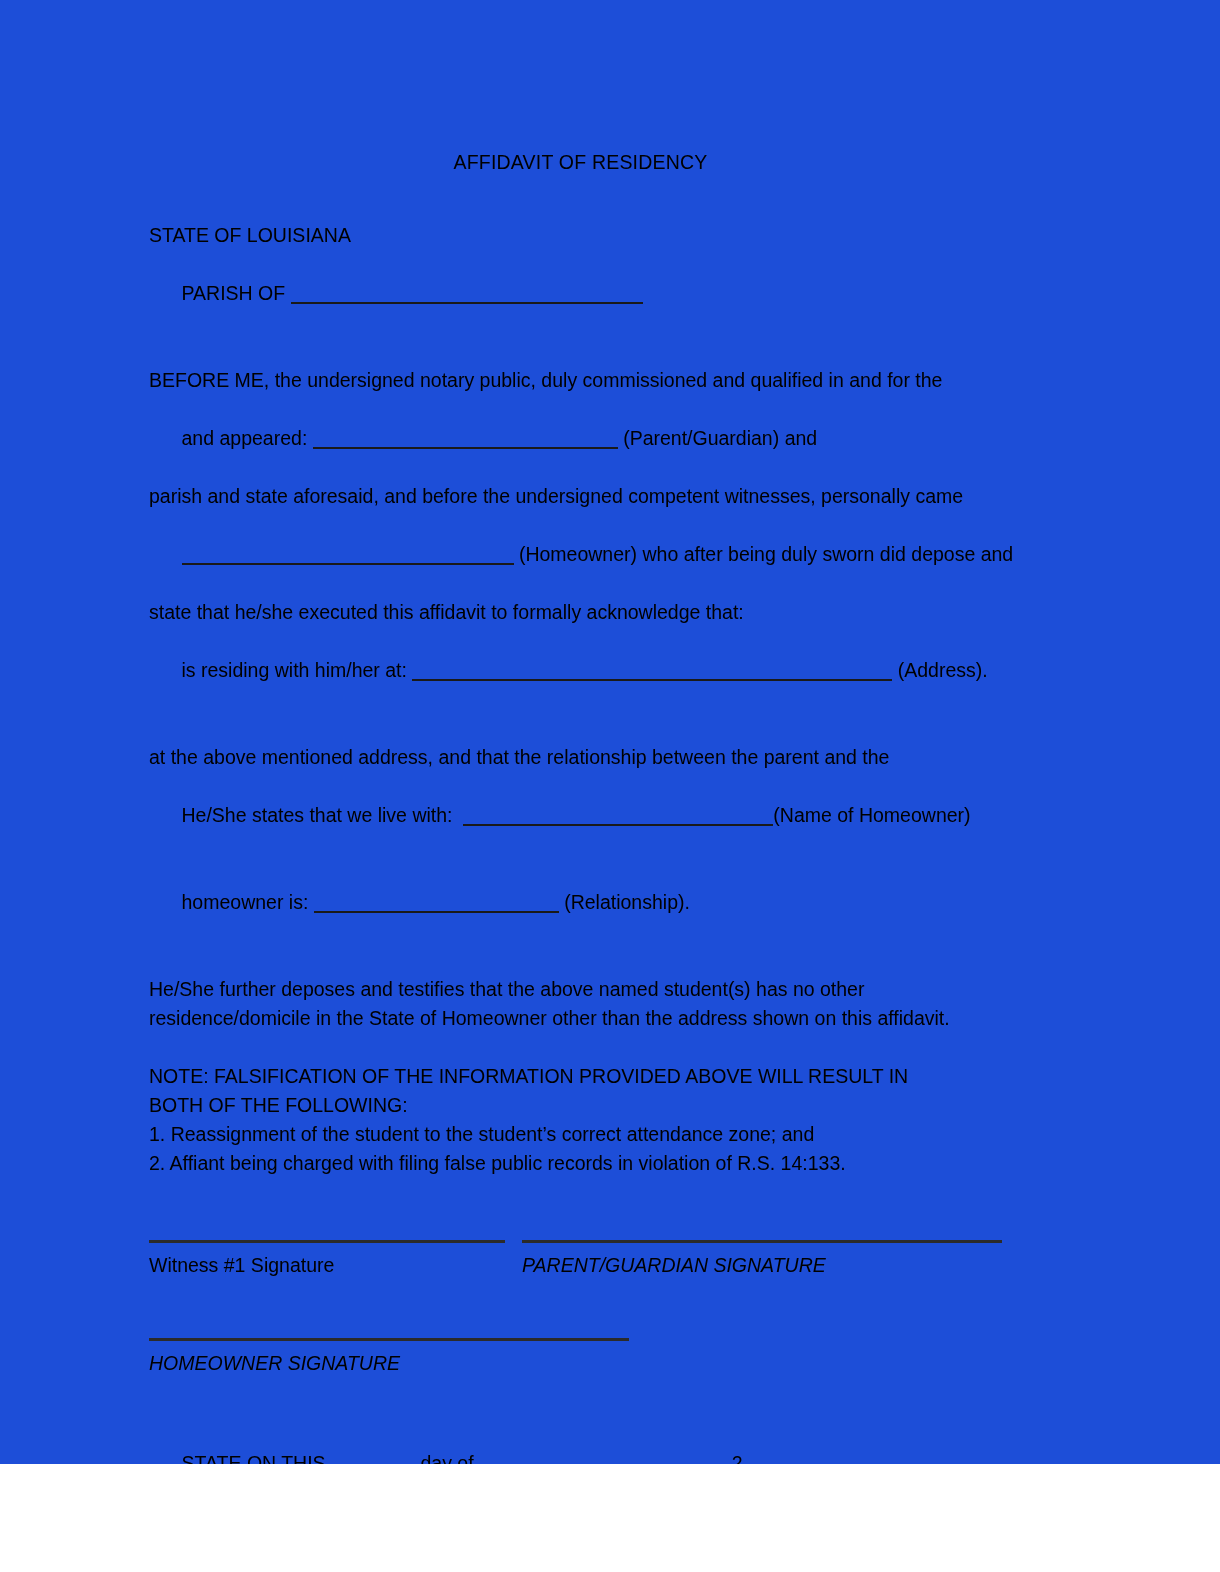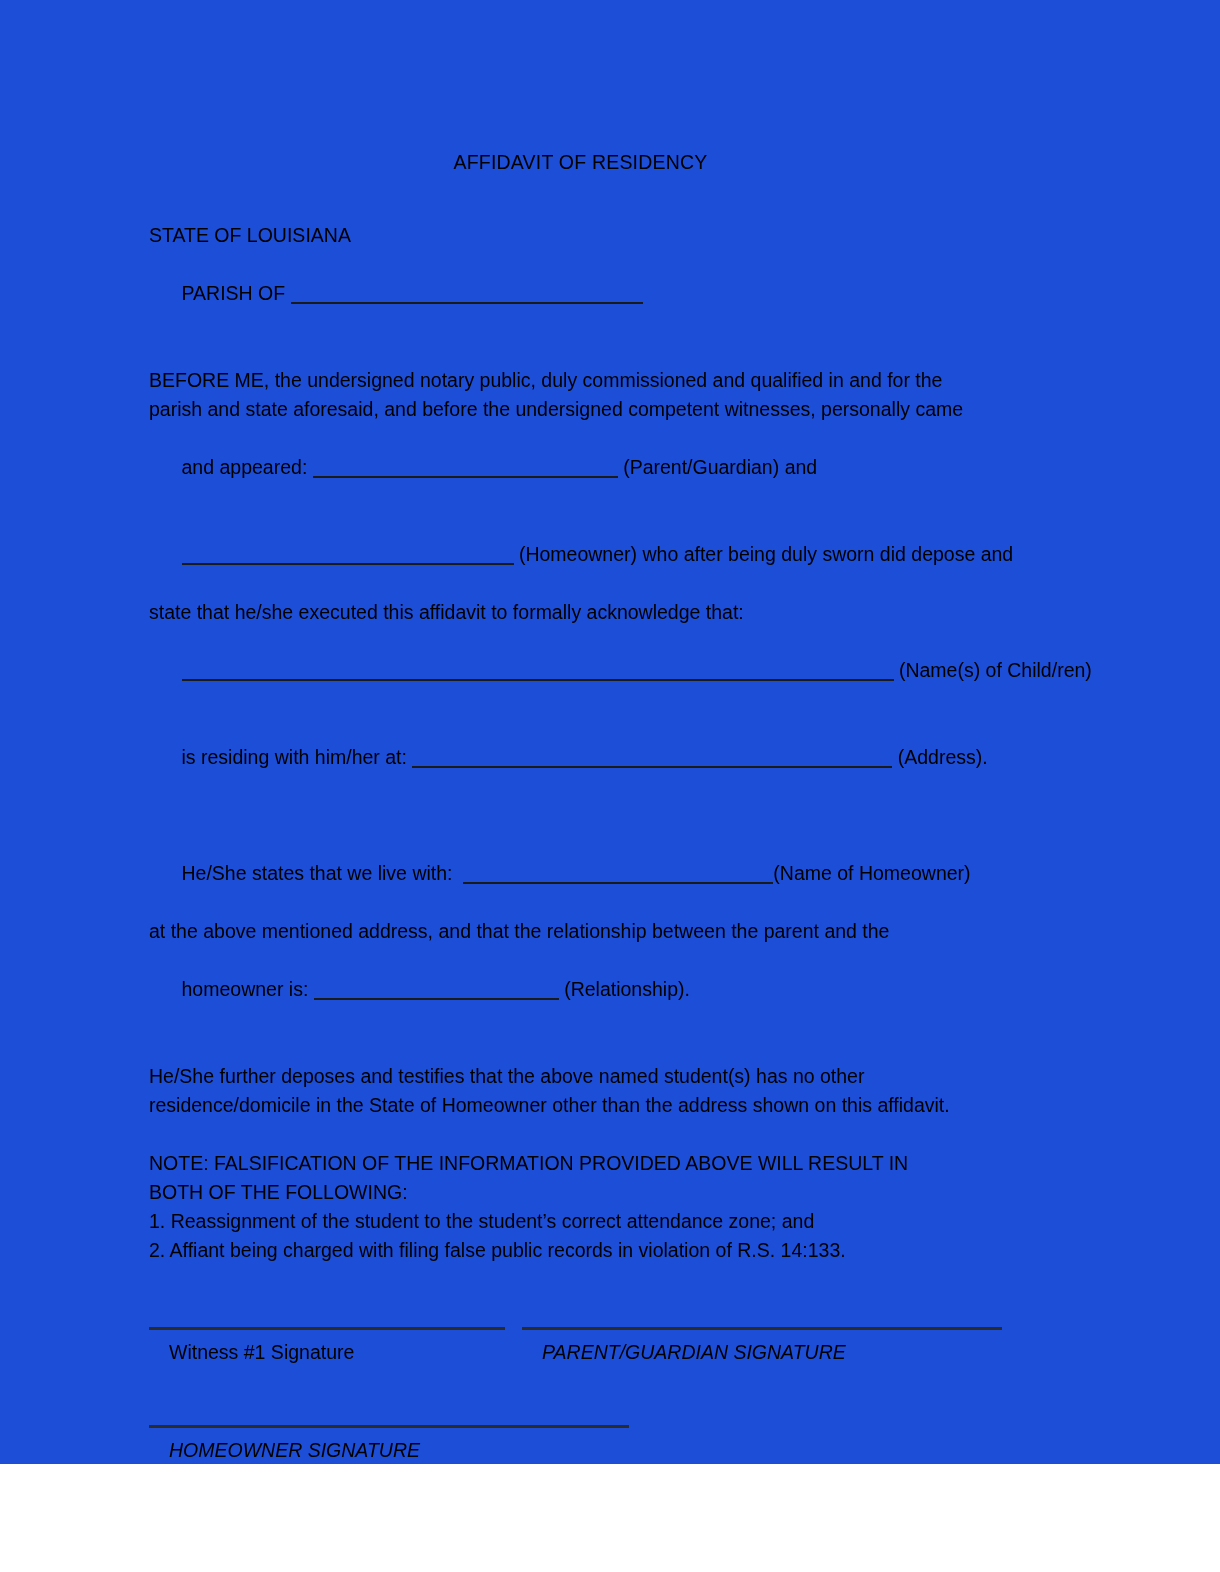--- a/index.html
+++ b/index.html
@@ -65,21 +65,20 @@
   .sig-row {
     display: flex;
     align-items: flex-start;
   }
   .sig-col-left  { width: 356px; margin-right: 17px; }
   .sig-col-right { width: 480px; font-style: italic; }
   .sig-label {
     margin-top: 9px;
     font-size: 19.5px;
     line-height: 26px;
-    margin-left: 20px;
   }
   .sig-label.indent { padding-left: 0px; }
   .sig-gap { height: 60px; }
 
   .signed-line { margin-top: 44px; }
 </style>
 </head>
 <body>
 
 <div class="page">
@@ -89,47 +88,44 @@
 
     <div class="line">STATE OF LOUISIANA</div>
 
     <div class="line">
       <span>PARISH OF </span><span class="ul ul-parish"></span>
     </div>
 
     <div class="gap-md"></div>
 
     <div class="line">BEFORE ME, the undersigned notary public, duly commissioned and qualified in and for the</div>
-    <div class="line">parish and state aforesaid, and before the undersigned competent witnesses, personally came</div>
-
     <div class="line">
       <span>and appeared: </span><span class="ul ul-parent"></span><span> (Parent/Guardian) and</span>
     </div>
+
+    <div class="line">parish and state aforesaid, and before the undersigned competent witnesses, personally came</div>
 
     <div class="line">
       <span class="ul ul-homeowner"></span><span> (Homeowner) who after being duly sworn did depose and</span>
     </div>
 
     <div class="line">state that he/she executed this affidavit to formally acknowledge that:</div>
 
-    <div class="line">
-      <span class="ul ul-children"></span><span> (Name(s) of Child/ren)</span>
-    </div>
 
     <div class="line">
       <span>is residing with him/her at: </span><span class="ul ul-address"></span><span> (Address).</span>
     </div>
 
     <div class="gap-md"></div>
 
+    <div class="line">at the above mentioned address, and that the relationship between the parent and the</div>
+
     <div class="line">
       <span>He/She states that we live with:  </span><span class="ul ul-nameho"></span><span>(Name of Homeowner)</span>
     </div>
-
-    <div class="line">at the above mentioned address, and that the relationship between the parent and the</div>
 
     <div class="line">
       <span>homeowner is: </span><span class="ul ul-relation"></span><span> (Relationship).</span>
     </div>
 
     <div class="gap-md"></div>
 
     <div class="line">He/She further deposes and testifies that the above named student(s) has no other</div>
     <div class="line">residence/domicile in the State of Homeowner other than the address shown on this affidavit.</div>
 

